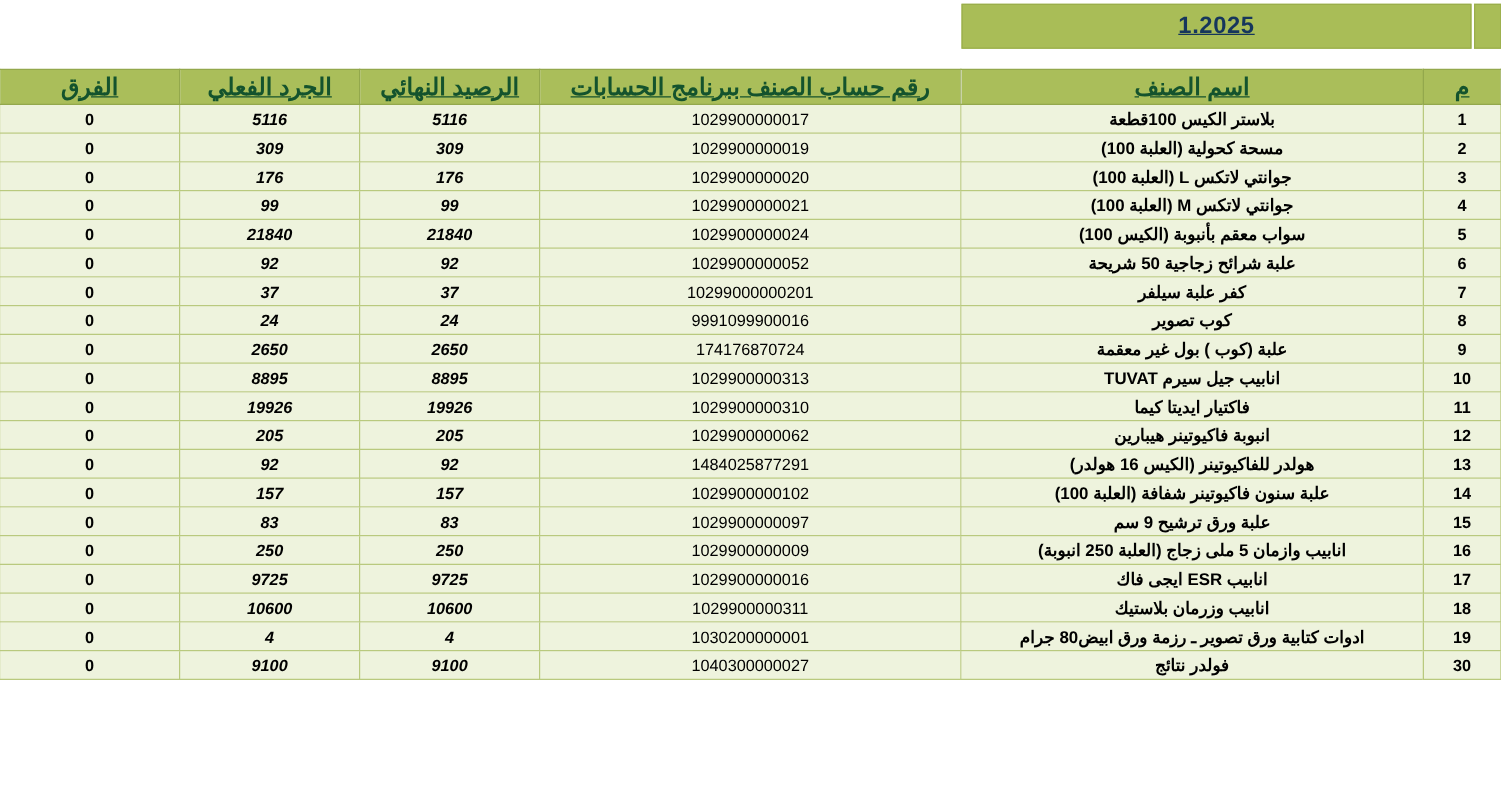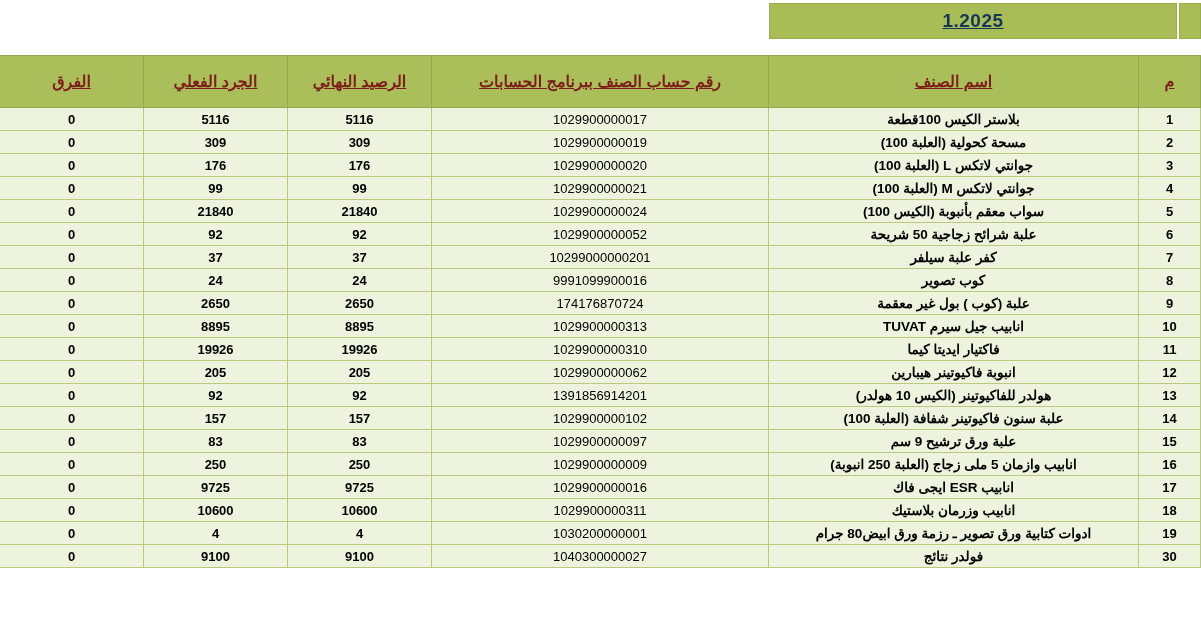--- a/index.html
+++ b/index.html
@@ -70,24 +70,24 @@
     height: 23px;
     font-size: 13px;
     color: #000;
     text-align: center;
     vertical-align: middle;
     white-space: nowrap;
     overflow: hidden;
   }
   table.sheet thead th {
     background: #aabe5a;
-    height: 52px;
-    font-size: 16px;
-    font-weight: bold;
-    color: #7f1d1d;
+    height: 28px;
+    font-size: 19px;
+    font-weight: bold;
+    color: #14532d;
     text-decoration: underline;
     border: 1px solid #93a84c;
   }
   table.sheet tbody td {
     background: #eef3dd;
   }
   table.sheet tbody tr td.c-name {
     background: #eef3dd;
     font-weight: bold;
     text-align: center;
@@ -98,20 +98,21 @@
     font-weight: bold;
     font-size: 13px;
   }
   td.c-code {
     font-size: 13.5px;
     font-weight: normal;
   }
   td.c-bal, td.c-actual {
     font-weight: bold;
     font-size: 13.5px;
+    font-style: italic;
   }
   td.c-diff {
     font-weight: bold;
     font-size: 13.5px;
   }
 
   
   col.w-num    { width: 62px;  }
   col.w-name   { width: 370px; }
   col.w-code   { width: 337px; }
@@ -242,22 +243,22 @@
         <tr>
           <td class="c-num">12</td>
           <td class="c-name">انبوبة فاكيوتينر هيبارين</td>
           <td class="c-code">1029900000062</td>
           <td class="c-bal">205</td>
           <td class="c-actual">205</td>
           <td class="c-diff">0</td>
         </tr>
         <tr>
           <td class="c-num">13</td>
-          <td class="c-name">هولدر للفاكيوتينر (الكيس 10 هولدر)</td>
-          <td class="c-code">1391856914201</td>
+          <td class="c-name">هولدر للفاكيوتينر (الكيس 16 هولدر)</td>
+          <td class="c-code">1484025877291</td>
           <td class="c-bal">92</td>
           <td class="c-actual">92</td>
           <td class="c-diff">0</td>
         </tr>
         <tr>
           <td class="c-num">14</td>
           <td class="c-name">علبة سنون فاكيوتينر شفافة (العلبة 100)</td>
           <td class="c-code">1029900000102</td>
           <td class="c-bal">157</td>
           <td class="c-actual">157</td>

